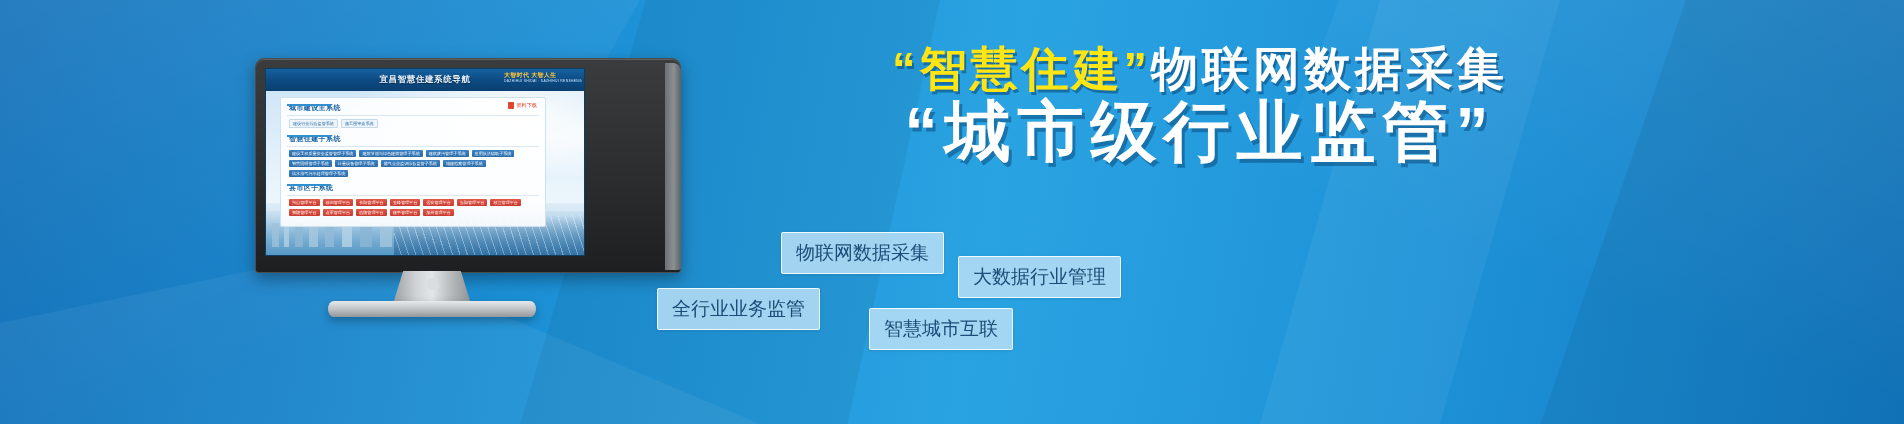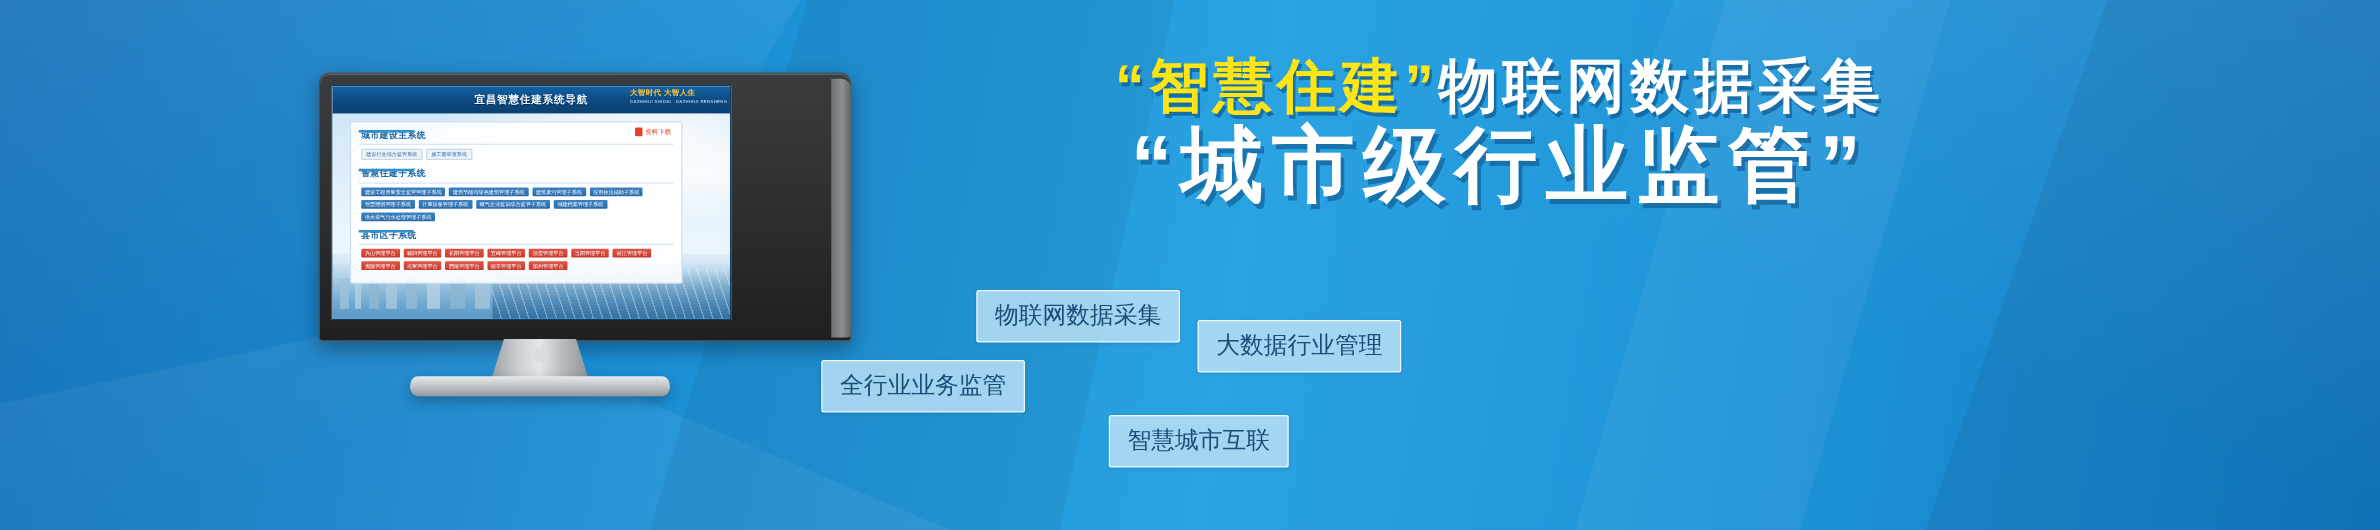--- a/index.html
+++ b/index.html
@@ -185,21 +185,21 @@
     position:absolute;
     background:rgba(190,226,246,.82);
     border:1px solid rgba(255,255,255,.85);
     color:#1b4d78;font-size:19px;line-height:40px;height:40px;
     padding:0 14px;white-space:nowrap;border-radius:2px;
     box-shadow:0 1px 3px rgba(0,0,0,.10);
   }
   .tag-0{left:141px;top:0;}
   .tag-1{left:318px;top:24px;}
   .tag-2{left:17px;top:56px;}
-  .tag-3{left:247px;top:76px;margin-top:24px;}
+  .tag-3{left:229px;top:76px;}
 </style>
 </head>
 <body>
 
 <div class="banner">
 
   <div class="facet facet-a"></div>
   <div class="facet facet-b"></div>
   <div class="facet facet-c"></div>
   <div class="facet facet-d"></div>

